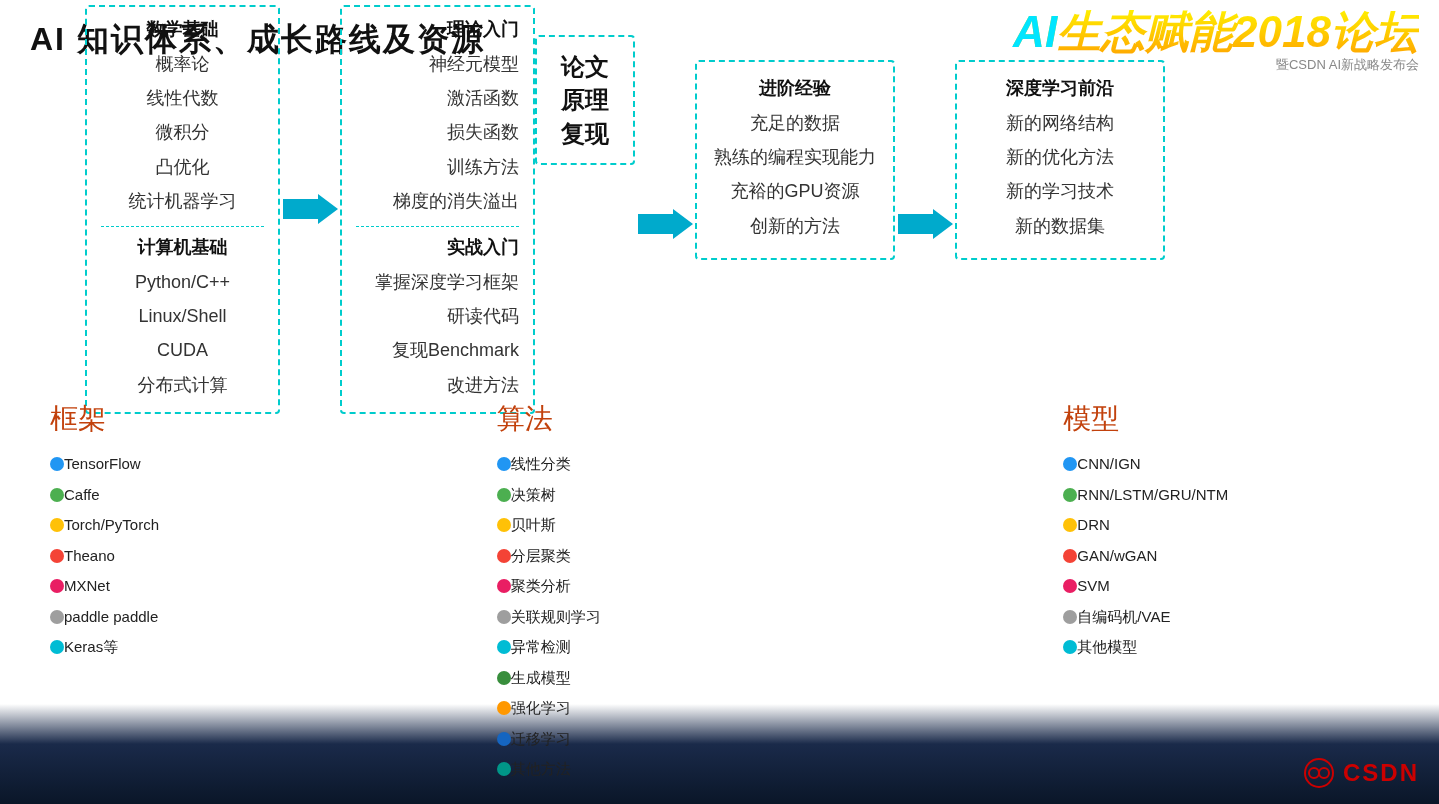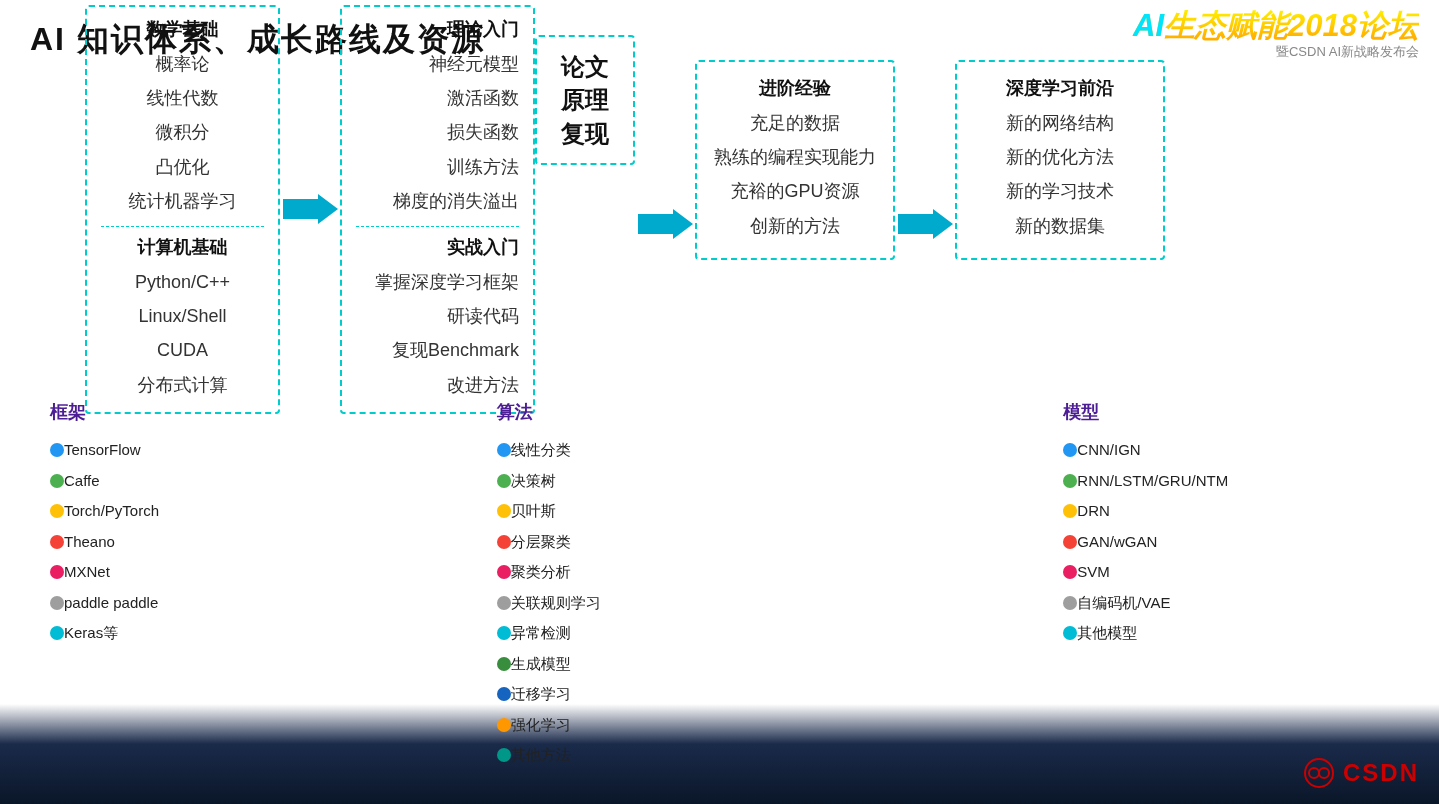--- a/index.html
+++ b/index.html
@@ -42,21 +42,21 @@
     }
 
     
     .top-right-logo {
       position: absolute;
       top: 10px;
       right: 20px;
       text-align: right;
     }
     .logo-main {
-      font-size: 31px;
+      font-size: 44px;
       font-weight: 900;
       font-style: italic;
       background: linear-gradient(to bottom, #ffee00, #ffaa00);
       -webkit-background-clip: text;
       -webkit-text-fill-color: transparent;
       line-height: 1;
     }
     .logo-main span.ai {
       color: #00e5ff;
       -webkit-text-fill-color: #00e5ff;
@@ -140,23 +140,23 @@
       gap: 0;
     }
 
     
     .legend-col {
       flex: 1;
       padding: 10px 20px;
     }
 
     .legend-category-title {
-      font-size: 18px;
-      font-weight: bold;
-      color: #4c1d95;
+      font-size: 28px;
+      font-weight: normal;
+      color: #c2410c;
       margin-bottom: 15px;
     }
 
     .legend-item {
       display: flex;
       align-items: center;
       gap: 0;
       margin-bottom: 8px;
       font-size: 15px;
       color: #222;
@@ -405,26 +405,26 @@
     </div>
     <div class="legend-item">
       <div class="dot dot-cyan"></div>
       <span>异常检测</span>
     </div>
     <div class="legend-item">
       <div class="dot dot-dark-green"></div>
       <span>生成模型</span>
     </div>
     <div class="legend-item">
+      <div class="dot dot-orange"></div>
+      <span>强化学习</span>
+    </div>
+    <div class="legend-item">
       <div class="dot dot-dark-blue"></div>
       <span>迁移学习</span>
-    </div>
-    <div class="legend-item">
-      <div class="dot dot-orange"></div>
-      <span>强化学习</span>
     </div>
     <div class="legend-item">
       <div class="dot dot-teal"></div>
       <span>其他方法</span>
     </div>
   </div>
 
   <div style="width:200px;"></div>
 
   <div class="legend-col">

